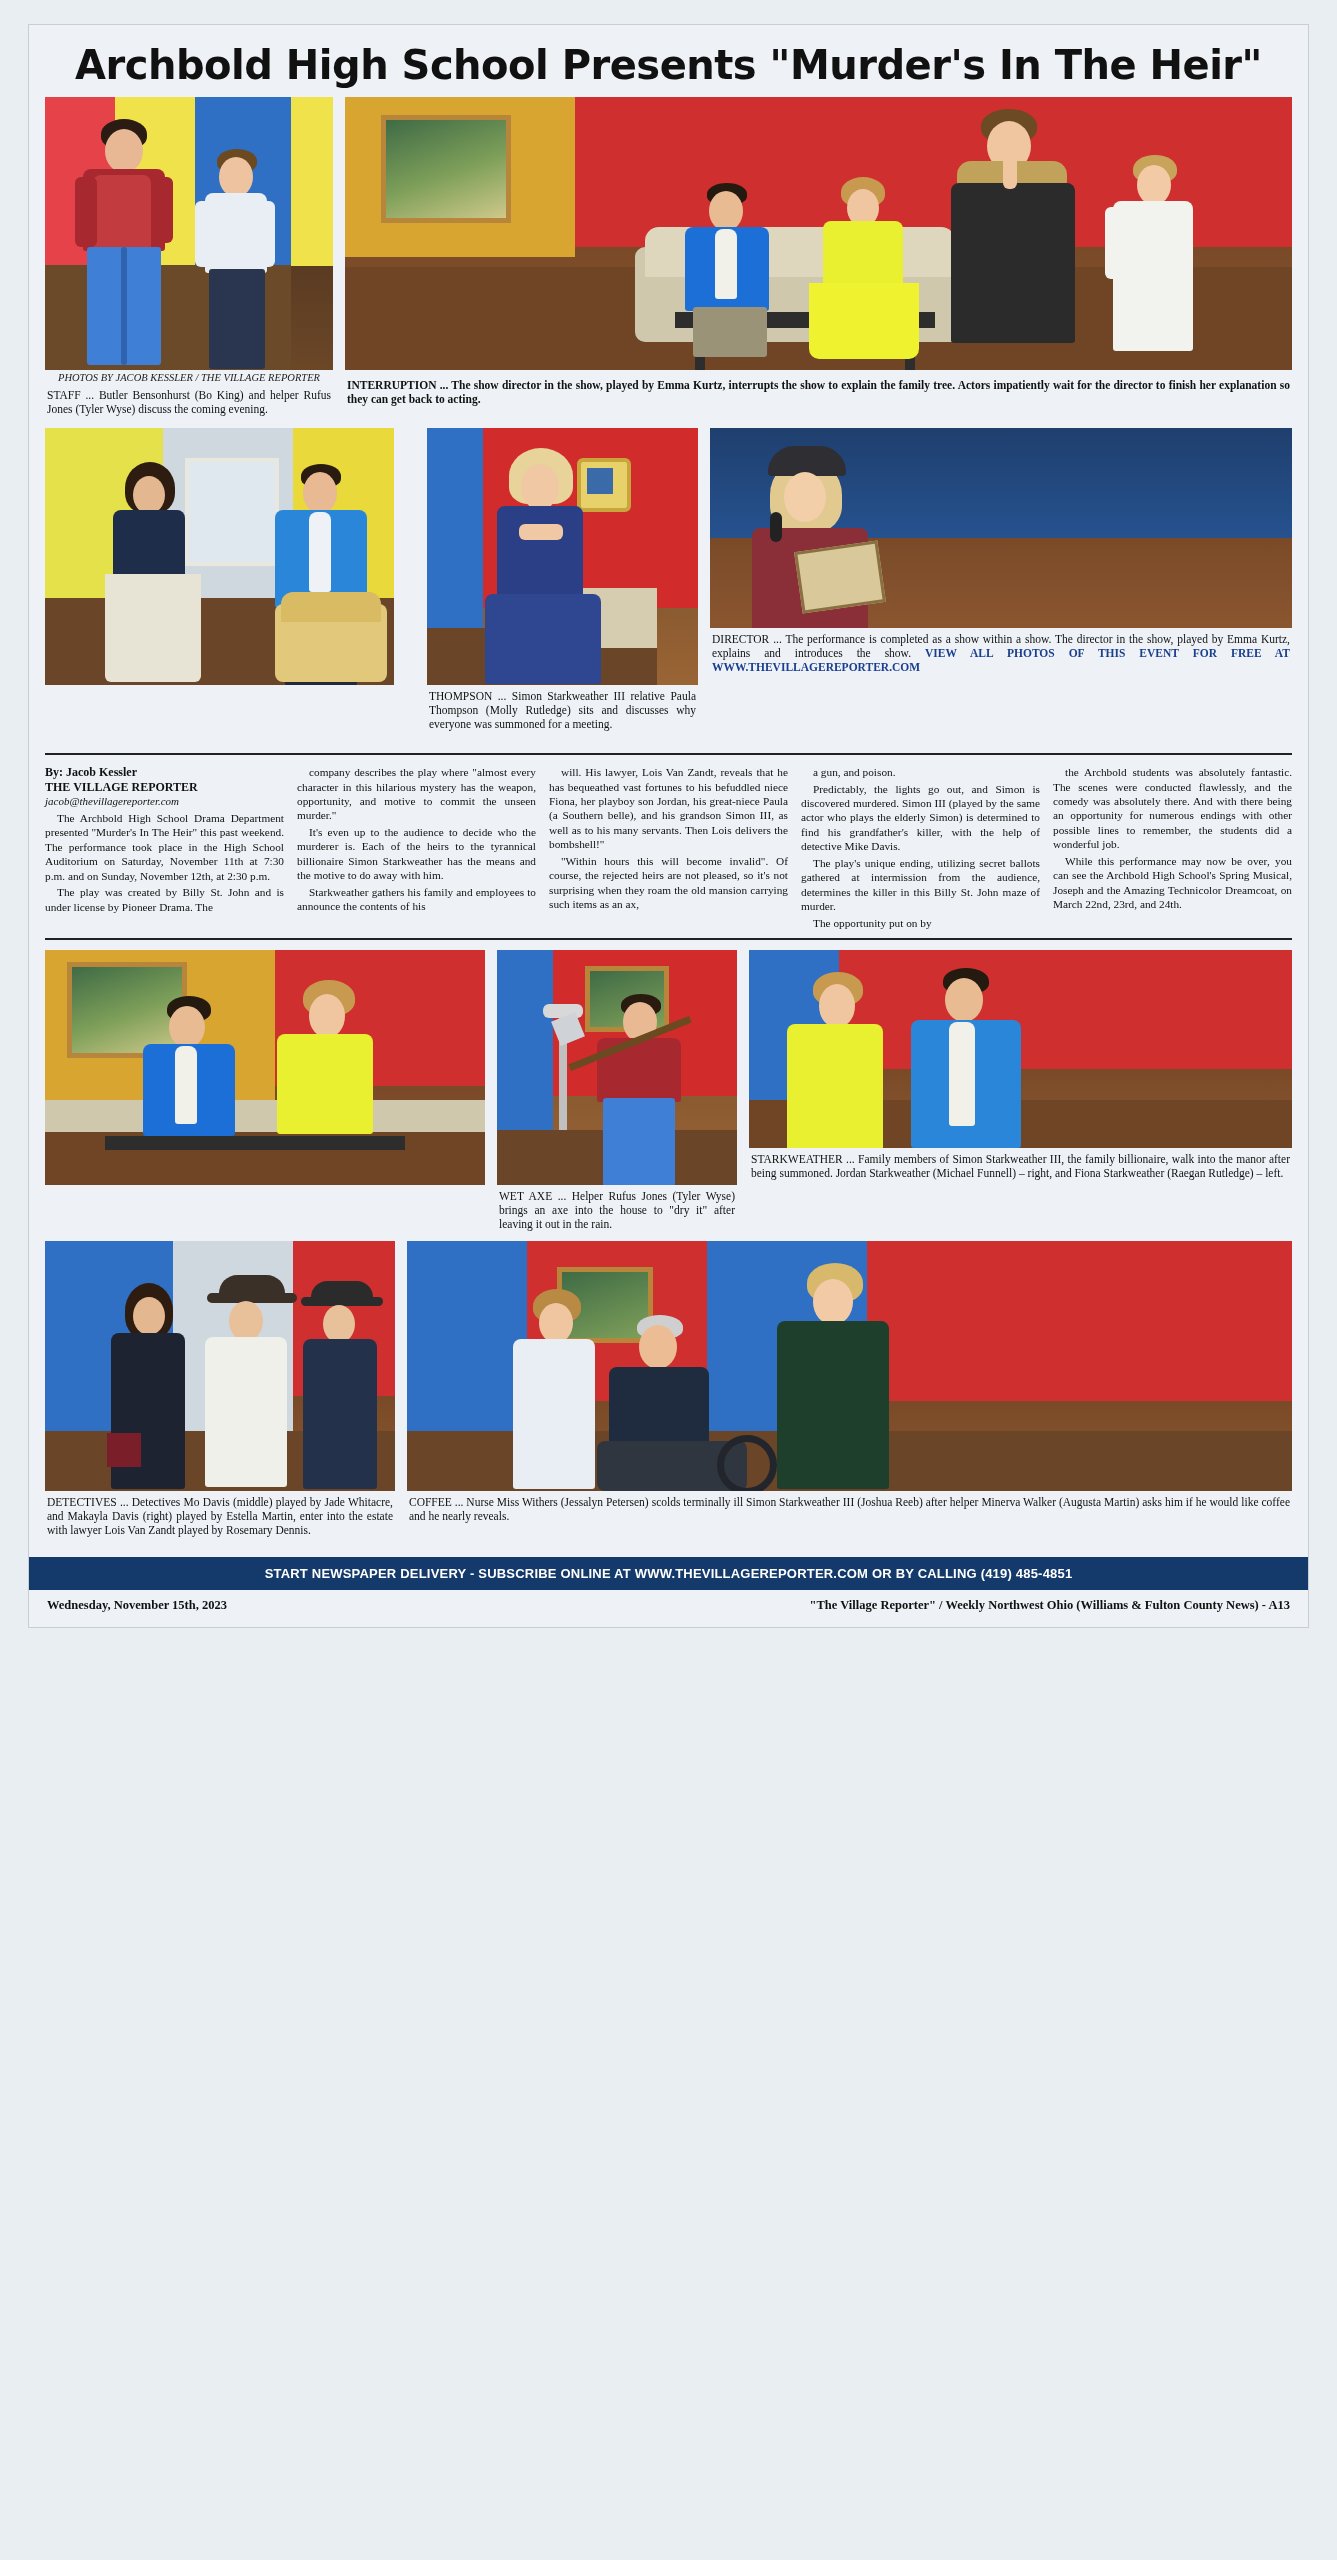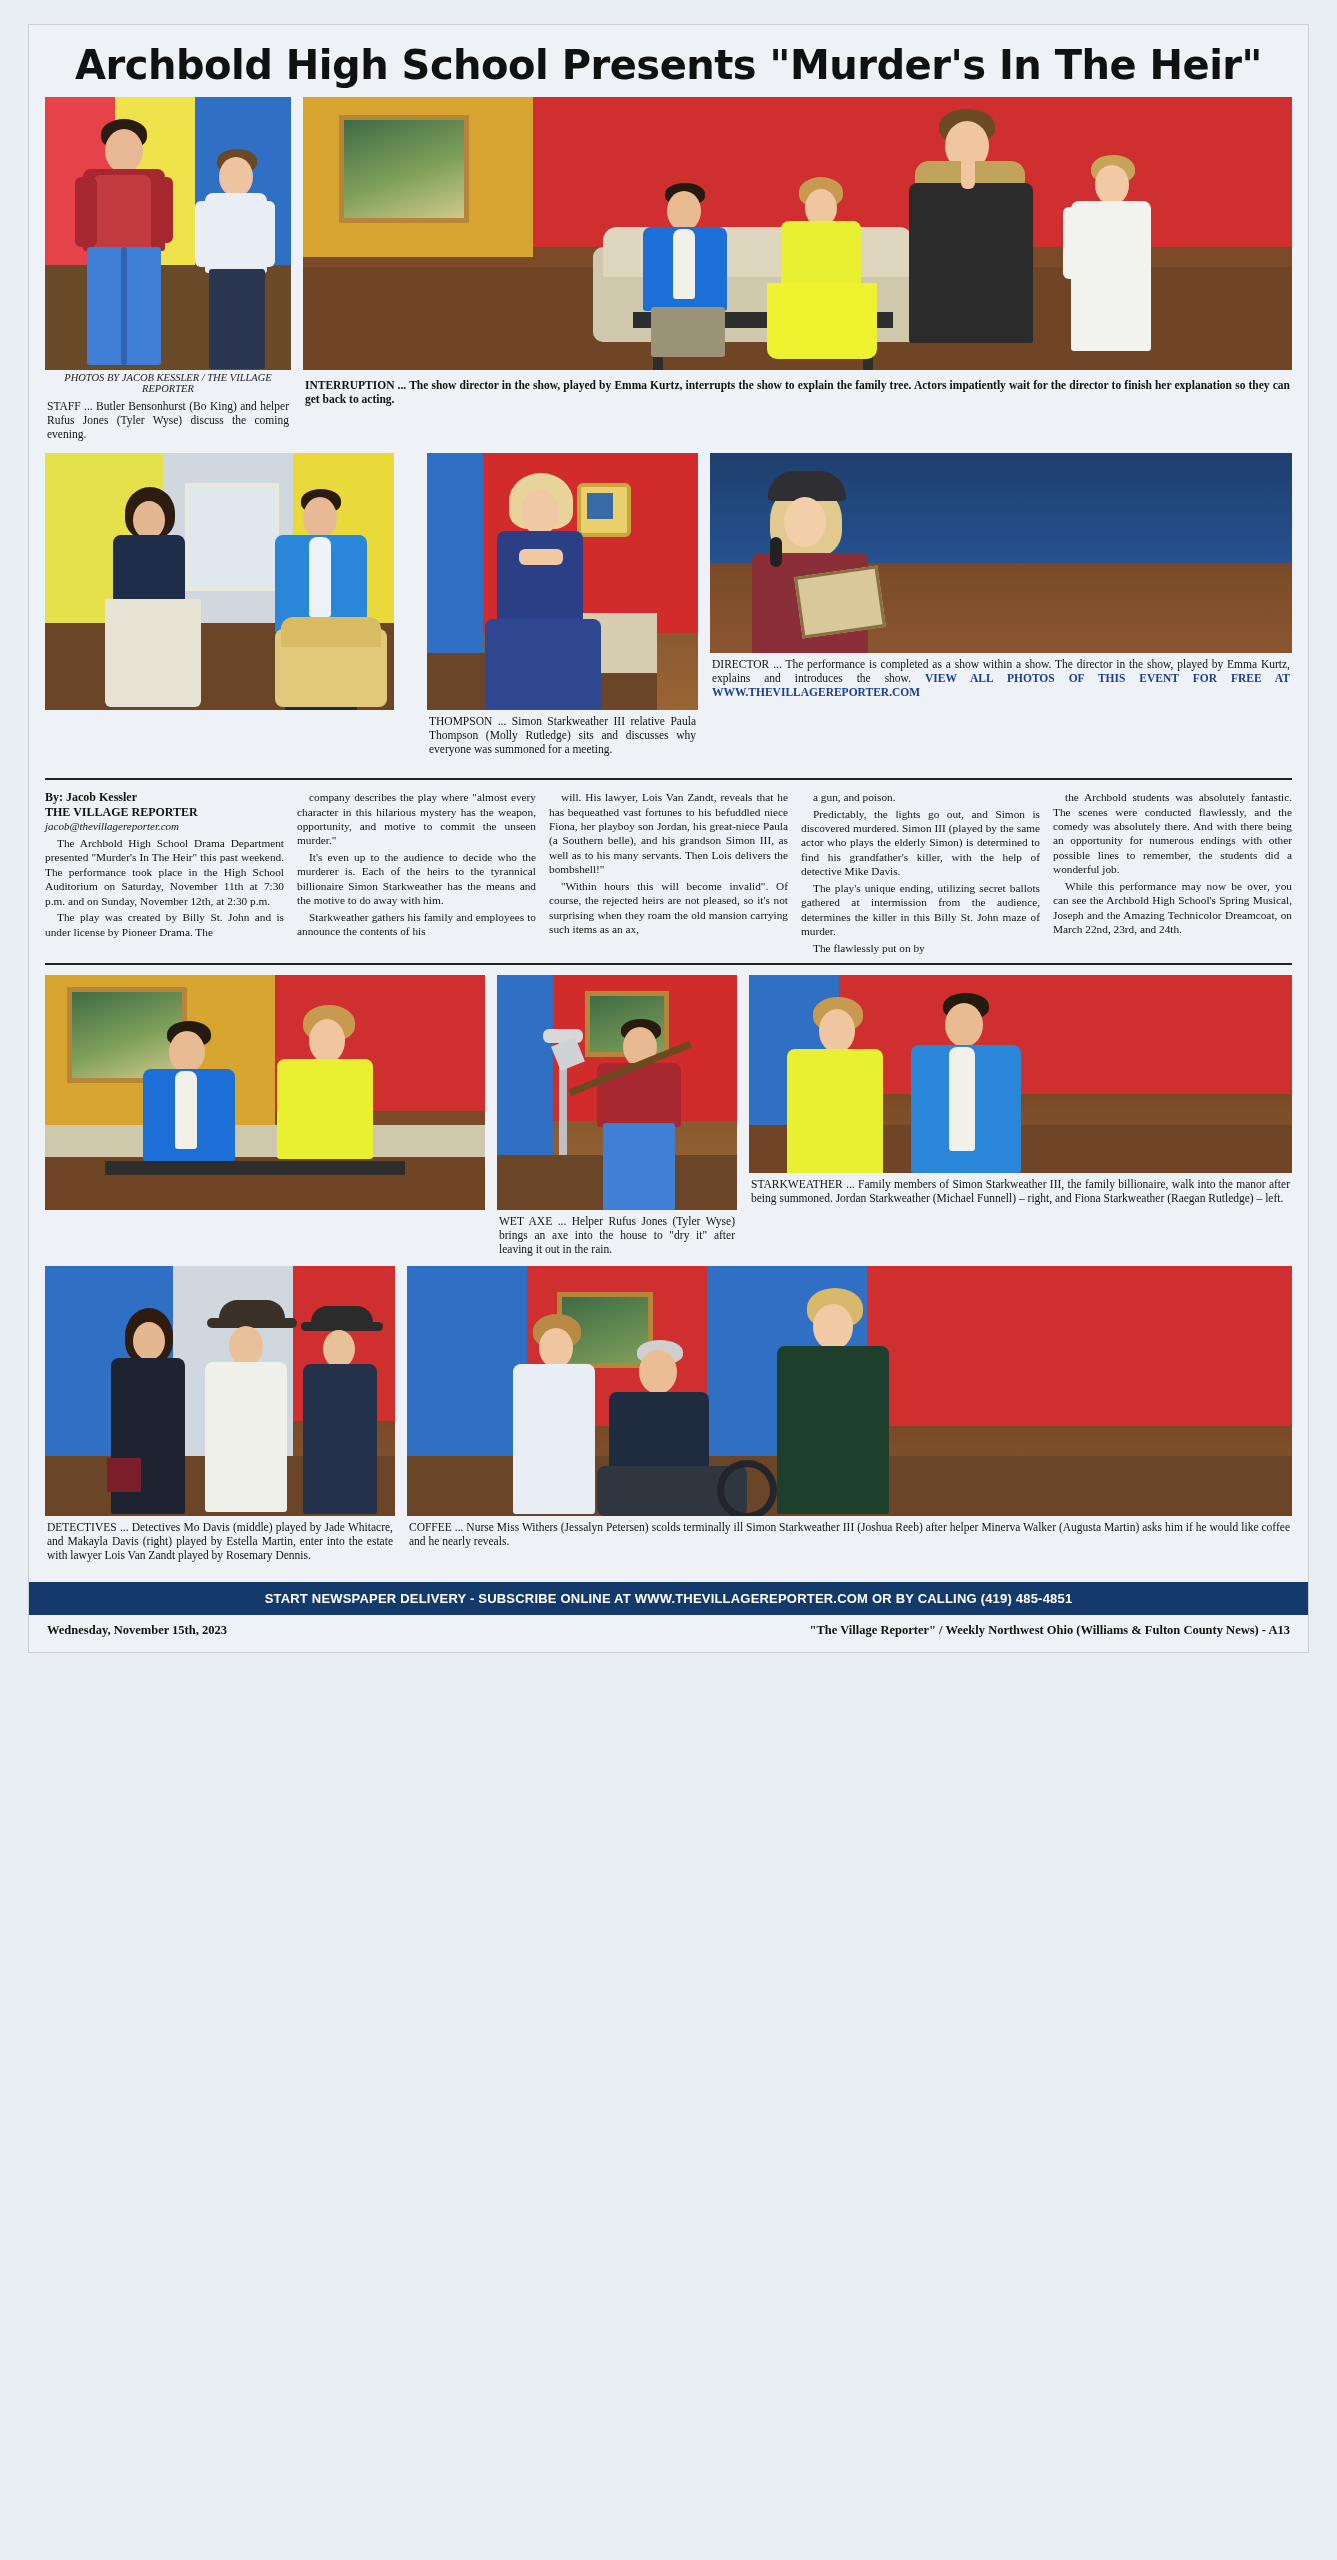--- a/index.html
+++ b/index.html
@@ -46,21 +46,21 @@
 </head>
 <body>
 
 <div class="page">
  <div class="sheet">
 
   <div class="headline">Archbold High School Presents "Murder's In The Heir"</div>
 
   <div class="row">
 
-    <div style="width:246px;">
+    <div style="width:288px;">
       <div class="photo" style="height:273px;background:linear-gradient(180deg,#f0e24a 0%,#f0e24a 62%,#5a3b22 62%,#6b4727 100%);">
         <div class="stage">
           <div style="position:absolute;left:0;top:0;width:70px;height:170px;background:#e6424a;"></div>
           <div style="position:absolute;left:150px;top:0;width:96px;height:170px;background:#2f6fc4;"></div>
           <div style="position:absolute;left:0;top:168px;width:246px;height:105px;background:#6b4a2a;"></div>
 
           <div class="fig" style="left:30px;top:22px;width:100px;height:250px;">
             <div class="hair" style="left:26px;top:0;width:46px;height:30px;background:#2a1c12;"></div>
             <div class="head" style="left:30px;top:10px;width:38px;height:44px;background:#e8b894;"></div>
             <div class="body" style="left:8px;top:50px;width:82px;height:82px;background:#a8282f;"></div>
@@ -220,21 +220,21 @@
       <p>Starkweather gathers his family and employees to announce the contents of his</p>
     </div>
     <div class="col">
       <p>will. His lawyer, Lois Van Zandt, reveals that he has bequeathed vast fortunes to his befuddled niece Fiona, her playboy son Jordan, his great-niece Paula (a Southern belle), and his grandson Simon III, as well as to his many servants. Then Lois delivers the bombshell!"</p>
       <p>"Within hours this will become invalid". Of course, the rejected heirs are not pleased, so it's not surprising when they roam the old mansion carrying such items as an ax,</p>
     </div>
     <div class="col">
       <p>a gun, and poison.</p>
       <p>Predictably, the lights go out, and Simon is discovered murdered. Simon III (played by the same actor who plays the elderly Simon) is determined to find his grandfather's killer, with the help of detective Mike Davis.</p>
       <p>The play's unique ending, utilizing secret ballots gathered at intermission from the audience, determines the killer in this Billy St. John maze of murder.</p>
-      <p>The flawlessly put on by</p>
+      <p>The opportunity put on by</p>
     </div>
     <div class="col">
       <p>the Archbold students was absolutely fantastic. The scenes were conducted flawlessly, and the comedy was absolutely there. And with there being an opportunity for numerous endings with other possible lines to remember, the students did a wonderful job.</p>
       <p>While this performance may now be over, you can see the Archbold High School's Spring Musical, Joseph and the Amazing Technicolor Dreamcoat, on March 22nd, 23rd, and 24th.</p>
     </div>
   </div>
 
   <div class="row" style="margin-top:10px;">
 
     <div style="width:440px;">

